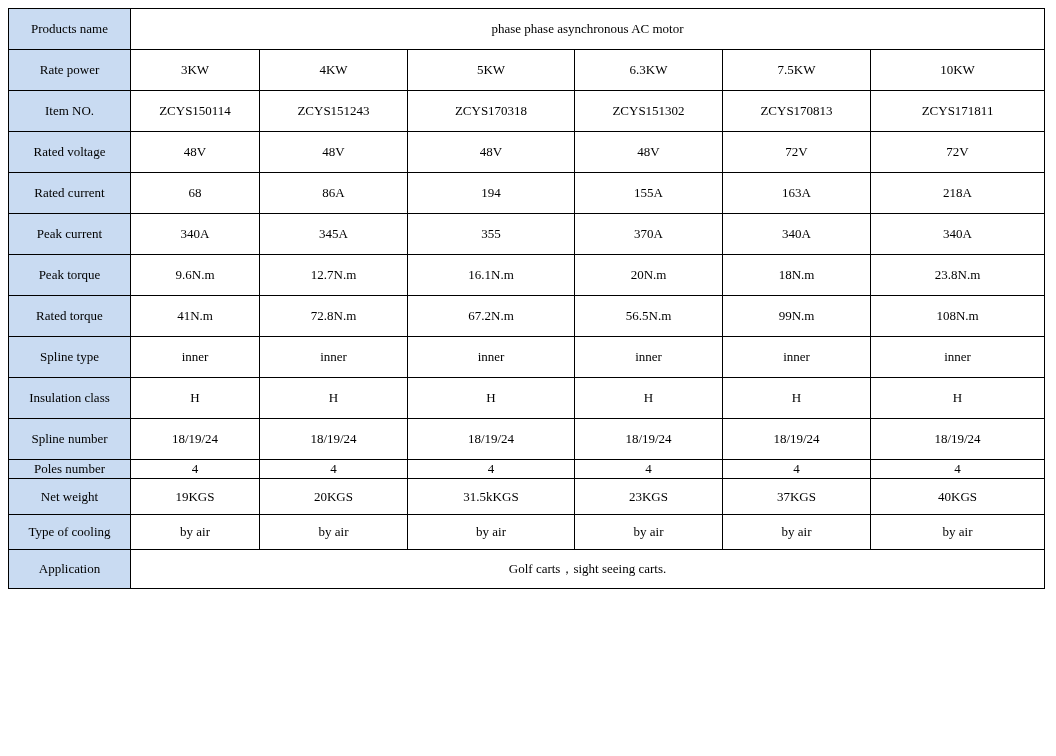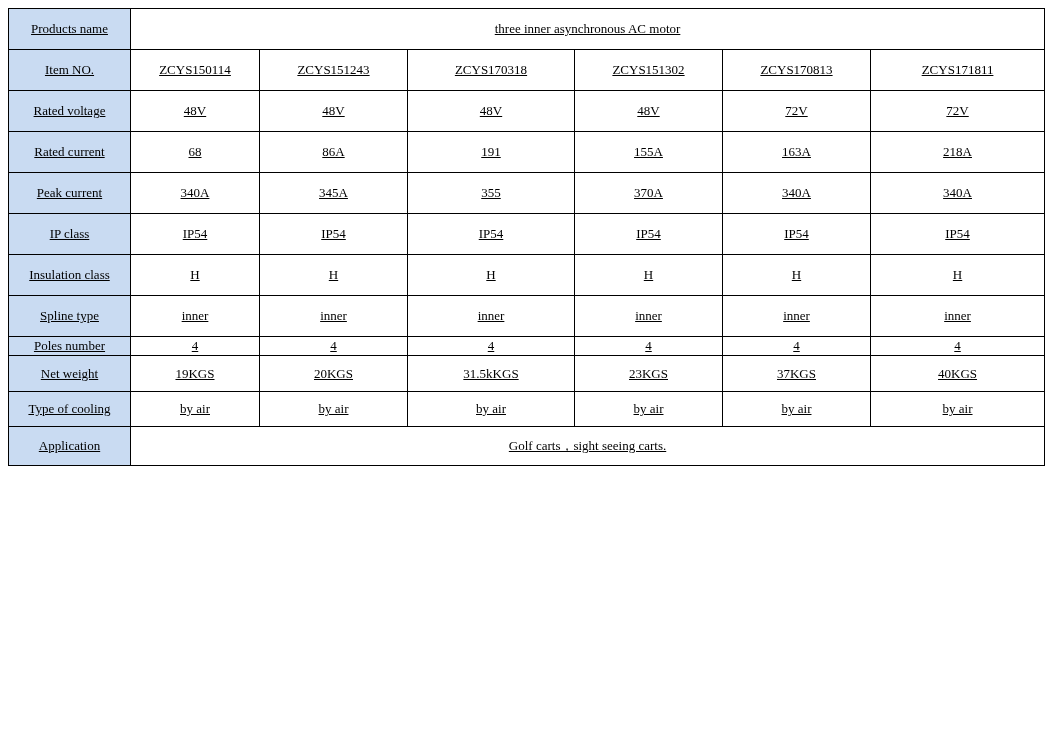--- a/index.html
+++ b/index.html
@@ -24,21 +24,21 @@
   }
   table.spec td {
     border: 1px solid #000000;
     text-align: center;
     vertical-align: middle;
     font-size: 13px;
     padding: 0 2px;
     overflow: hidden;
     white-space: nowrap;
   }
-  table.spec tr { height: 41px; text-decoration: underline; }
+  table.spec tr { height: 41px; }
   table.spec tr.h33 { height: 19px; }
   table.spec tr.h36 { height: 36px; }
   table.spec tr.h35 { height: 35px; }
   table.spec tr.h39 { height: 39px; }
   td.label-cell {
     background: #c9dbf2;
   }
   td.value-cell {
     background: #ffffff;
   }
@@ -53,23 +53,32 @@
       <col style="width:129px">
       <col style="width:148px">
       <col style="width:167px">
       <col style="width:148px">
       <col style="width:148px">
       <col style="width:174px">
     </colgroup>
     <tbody id="spec-tbody">
       <tr id="products-row">
         <td class="label-cell">Products name</td>
-        <td class="value-cell" colspan="6">three inner asynchronous AC motor</td>
+        <td class="value-cell" colspan="6">phase phase asynchronous AC motor</td>
       </tr>
 
+      <tr>
+          <td class="label-cell">Rate power</td>
+          <td class="value-cell">3KW</td>
+          <td class="value-cell">4KW</td>
+          <td class="value-cell">5KW</td>
+          <td class="value-cell">6.3KW</td>
+          <td class="value-cell">7.5KW</td>
+          <td class="value-cell">10KW</td>
+        </tr>
         <tr>
           <td class="label-cell">Item NO.</td>
           <td class="value-cell">ZCYS150114</td>
           <td class="value-cell">ZCYS151243</td>
           <td class="value-cell">ZCYS170318</td>
           <td class="value-cell">ZCYS151302</td>
           <td class="value-cell">ZCYS170813</td>
           <td class="value-cell">ZCYS171811</td>
         </tr>
         <tr>
@@ -78,60 +87,78 @@
           <td class="value-cell">48V</td>
           <td class="value-cell">48V</td>
           <td class="value-cell">48V</td>
           <td class="value-cell">72V</td>
           <td class="value-cell">72V</td>
         </tr>
         <tr>
           <td class="label-cell">Rated current</td>
           <td class="value-cell">68</td>
           <td class="value-cell">86A</td>
-          <td class="value-cell">191</td>
+          <td class="value-cell">194</td>
           <td class="value-cell">155A</td>
           <td class="value-cell">163A</td>
           <td class="value-cell">218A</td>
         </tr>
         <tr>
           <td class="label-cell">Peak current</td>
           <td class="value-cell">340A</td>
           <td class="value-cell">345A</td>
           <td class="value-cell">355</td>
           <td class="value-cell">370A</td>
           <td class="value-cell">340A</td>
           <td class="value-cell">340A</td>
         </tr>
         <tr>
-          <td class="label-cell">IP class</td>
-          <td class="value-cell">IP54</td>
-          <td class="value-cell">IP54</td>
-          <td class="value-cell">IP54</td>
-          <td class="value-cell">IP54</td>
-          <td class="value-cell">IP54</td>
-          <td class="value-cell">IP54</td>
+          <td class="label-cell">Peak torque</td>
+          <td class="value-cell">9.6N.m</td>
+          <td class="value-cell">12.7N.m</td>
+          <td class="value-cell">16.1N.m</td>
+          <td class="value-cell">20N.m</td>
+          <td class="value-cell">18N.m</td>
+          <td class="value-cell">23.8N.m</td>
+        </tr>
+        <tr>
+          <td class="label-cell">Rated torque</td>
+          <td class="value-cell">41N.m</td>
+          <td class="value-cell">72.8N.m</td>
+          <td class="value-cell">67.2N.m</td>
+          <td class="value-cell">56.5N.m</td>
+          <td class="value-cell">99N.m</td>
+          <td class="value-cell">108N.m</td>
+        </tr>
+        <tr>
+          <td class="label-cell">Spline type</td>
+          <td class="value-cell">inner</td>
+          <td class="value-cell">inner</td>
+          <td class="value-cell">inner</td>
+          <td class="value-cell">inner</td>
+          <td class="value-cell">inner</td>
+          <td class="value-cell">inner</td>
         </tr>
         <tr>
           <td class="label-cell">Insulation class</td>
           <td class="value-cell">H</td>
           <td class="value-cell">H</td>
           <td class="value-cell">H</td>
           <td class="value-cell">H</td>
           <td class="value-cell">H</td>
           <td class="value-cell">H</td>
         </tr>
         <tr>
-          <td class="label-cell">Spline type</td>
-          <td class="value-cell">inner</td>
-          <td class="value-cell">inner</td>
-          <td class="value-cell">inner</td>
-          <td class="value-cell">inner</td>
-          <td class="value-cell">inner</td>
-          <td class="value-cell">inner</td>
+          <td class="label-cell">Spline number</td>
+          <td class="value-cell">18/19/24</td>
+          <td class="value-cell">18/19/24</td>
+          <td class="value-cell">18/19/24</td>
+          <td class="value-cell">18/19/24</td>
+          <td class="value-cell">18/19/24</td>
+          <td class="value-cell">18/19/24</td>
         </tr>
         <tr class="h33">
           <td class="label-cell">Poles number</td>
           <td class="value-cell">4</td>
           <td class="value-cell">4</td>
           <td class="value-cell">4</td>
           <td class="value-cell">4</td>
           <td class="value-cell">4</td>
           <td class="value-cell">4</td>
         </tr>

